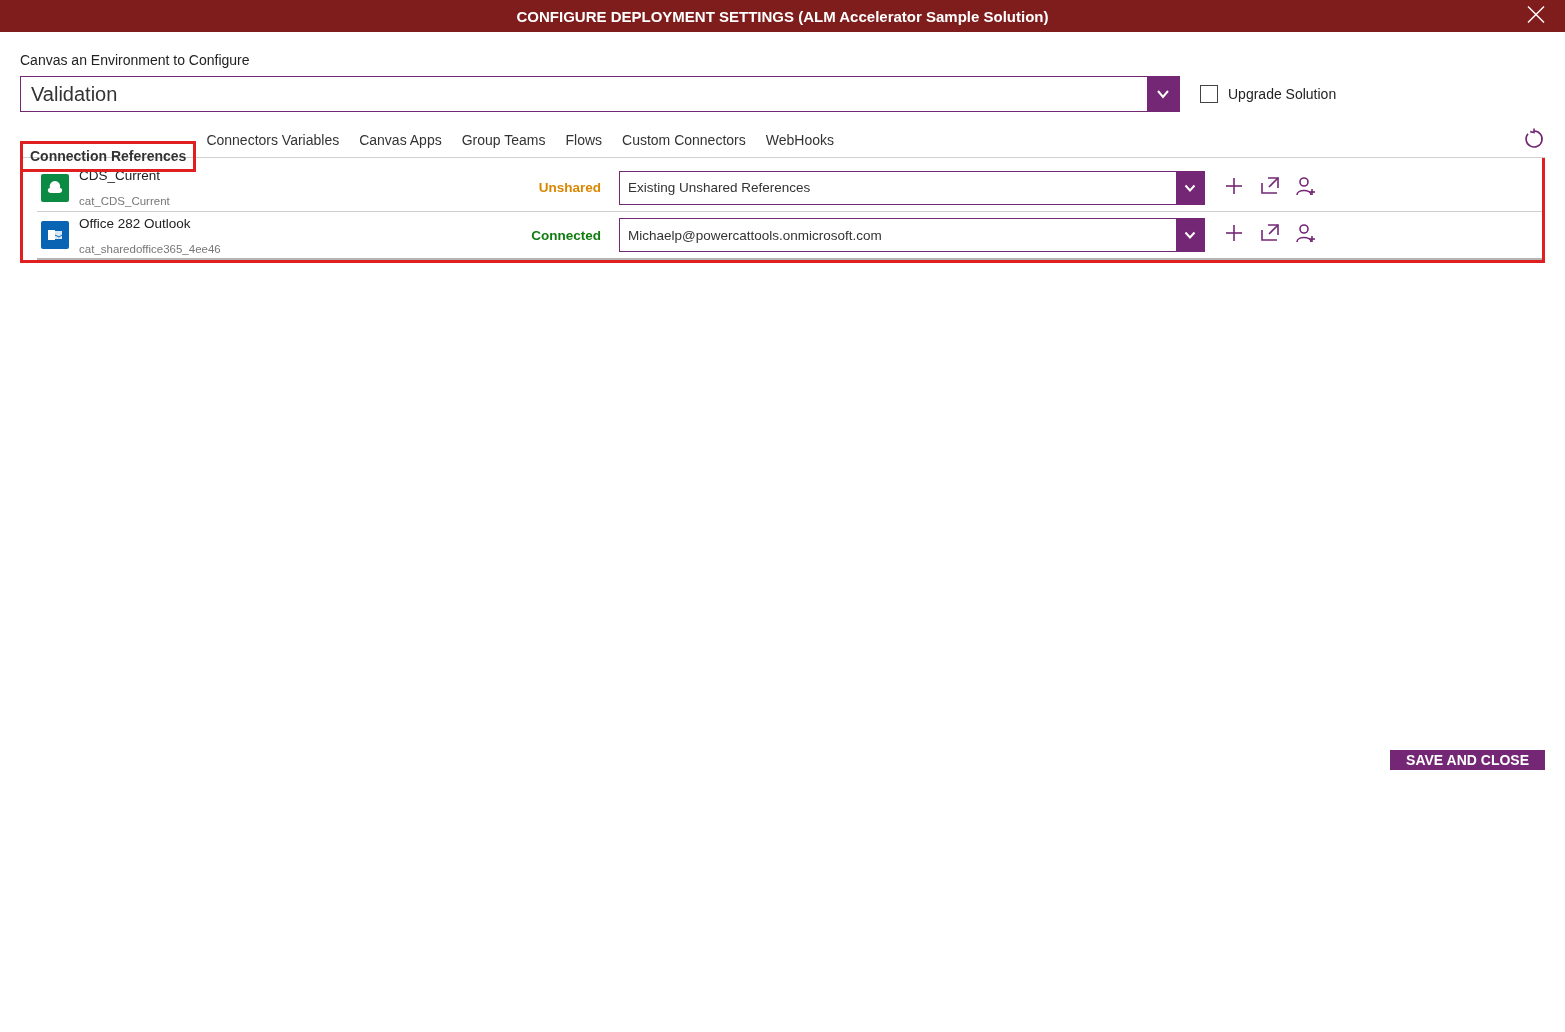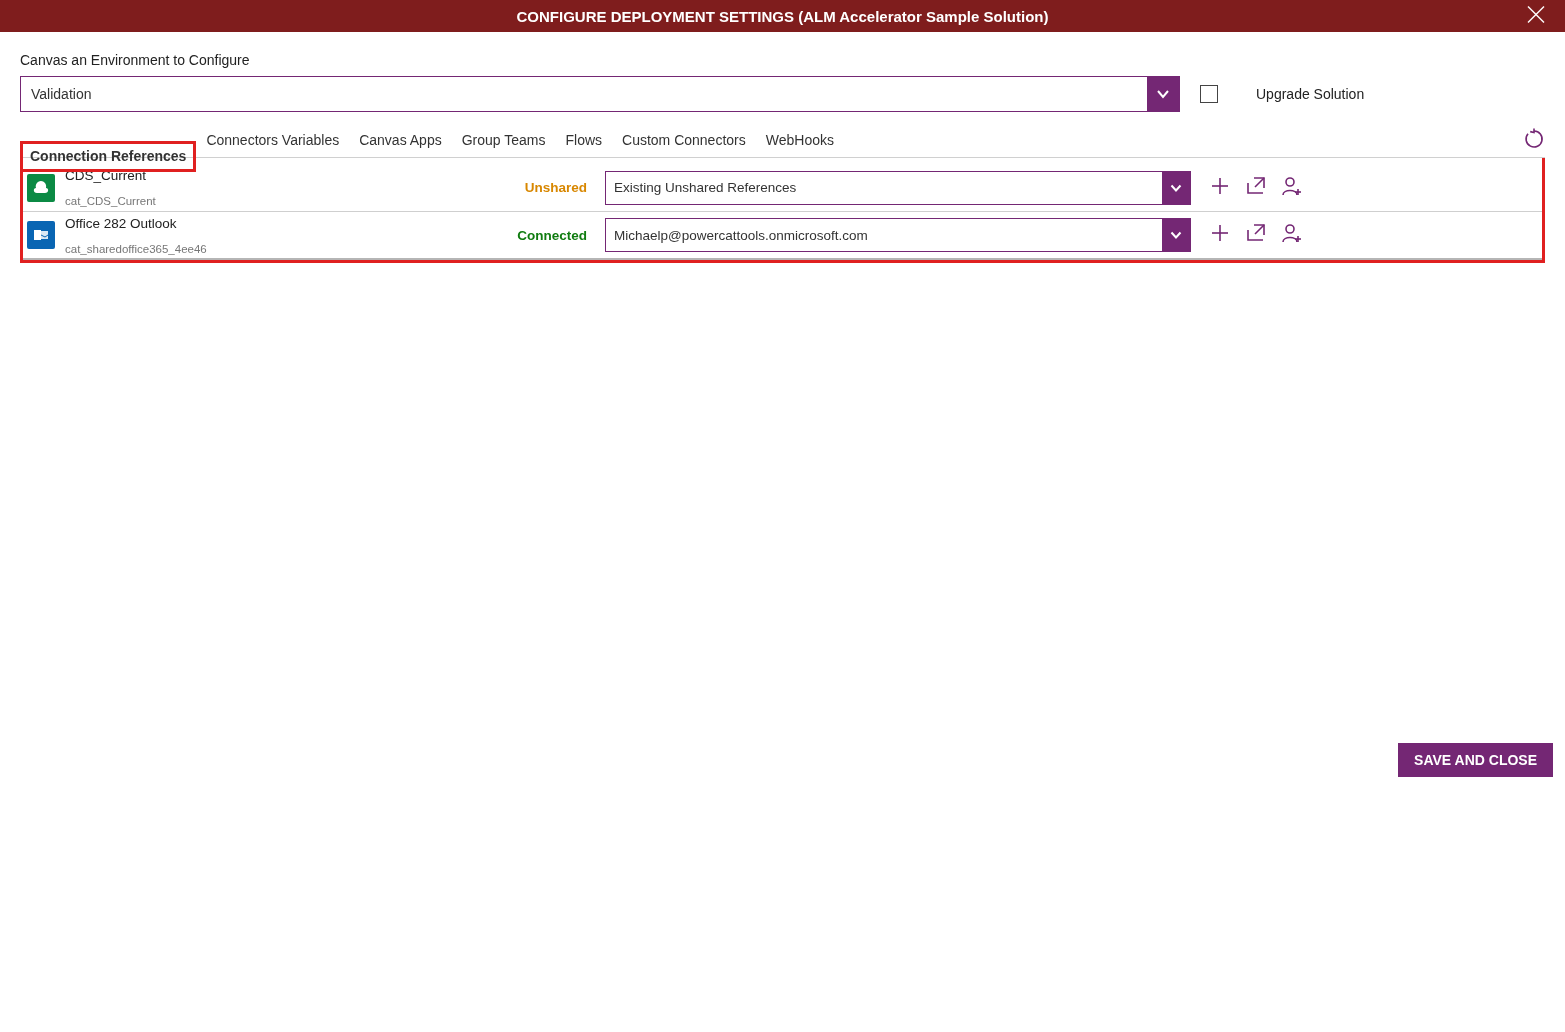--- a/index.html
+++ b/index.html
@@ -32,39 +32,39 @@
   .env-row { display: flex; align-items: center; gap: 20px; margin-bottom: 12px; }
   .env-select {
     flex: 0 0 auto;
     width: 1160px;
     height: 36px;
     border: 1px solid #742774;
     display: flex;
     align-items: center;
     position: relative;
   }
-  .env-select-text { padding: 0 10px; font-size: 14px; color: #333; }
+  .env-select-text { padding: 0 10px; font-size: 20px; color: #333; }
   .env-select-caret {
     width: 32px;
     height: 100%;
     background: #742774;
     display: flex;
     align-items: center;
     justify-content: center;
     position: absolute;
     right: 0;
     top: 0;
   }
   .env-select-caret svg { fill: #fff; }
 
   .upgrade-group { display: flex; align-items: center; gap: 10px; }
   .upgrade-check {
     width: 18px; height: 18px; border: 1.5px solid #444;
   }
-  .upgrade-label { font-size: 14px; color: #222; margin-left: 28px; }
+  .upgrade-label { font-size: 14px; color: #222; }
 
   .tabs-row {
     display: flex;
     align-items: center;
     border-bottom: 1px solid #d0d0d0;
     position: relative;
     height: 34px;
   }
   .tab {
     padding: 6px 10px 8px 10px;
@@ -86,20 +86,21 @@
     top: 4px;
     cursor: pointer;
   }
   .refresh-btn svg { stroke: #742774; fill: none; }
 
   .highlight-panel {
     border: 3px solid #e02020;
     border-top: none;
     margin-top: 0;
     padding-top: 6px;
+    padding-left: 14px;
   }
 
   .conn-row {
     display: flex;
     align-items: center;
     height: 48px;
     border-bottom: 1px solid #cfcfcf;
     padding: 0 4px 0 4px;
   }
   .conn-row:last-child { border-bottom: 2px solid #b5b5b5; }
@@ -164,24 +165,24 @@
     padding: 0 20px;
   }
   .footer-note {
     font-size: 12.5px;
     font-weight: 600;
     color: #444;
     text-align: center;
   }
   .save-btn {
     position: absolute;
-    right: 12px;
+    right: 20px;
     background: #742774;
     color: #fff;
-    height: 34px;
+    height: 20px;
     padding: 0 16px;
     font-size: 14px;
     font-weight: 600;
     border: none;
     cursor: pointer;
     display: flex;
     align-items: center;
   }
 </style>
 </head>

